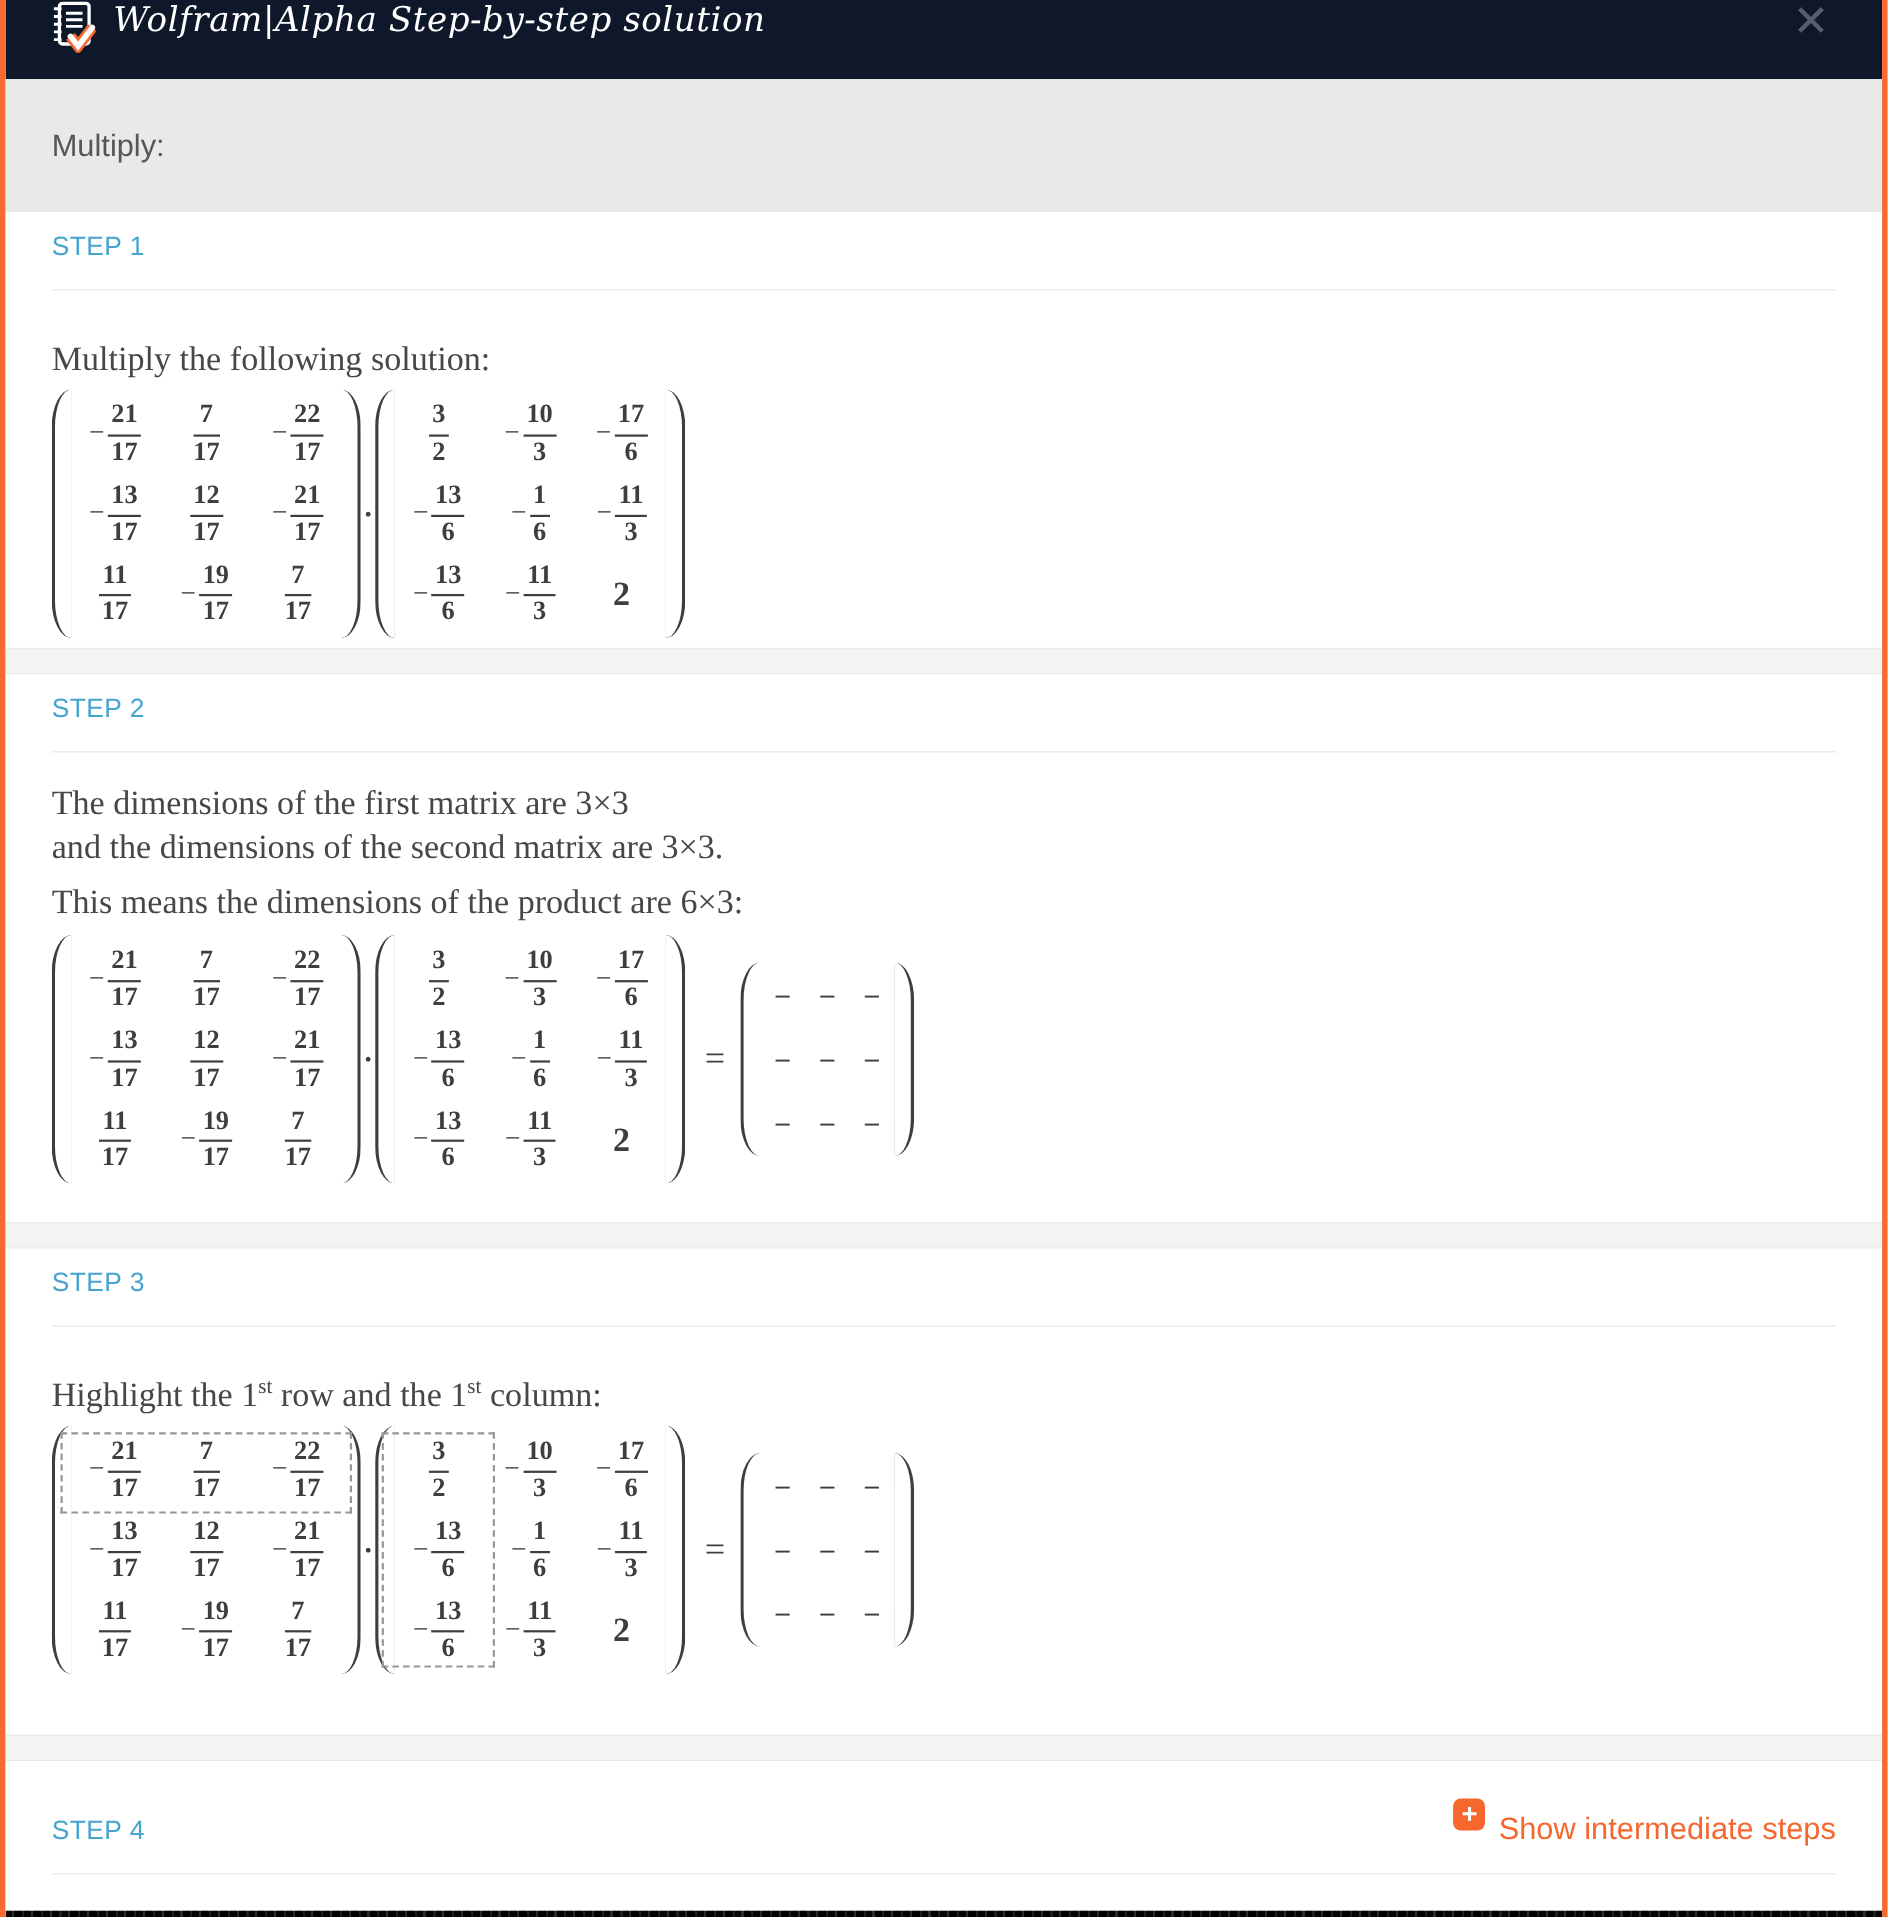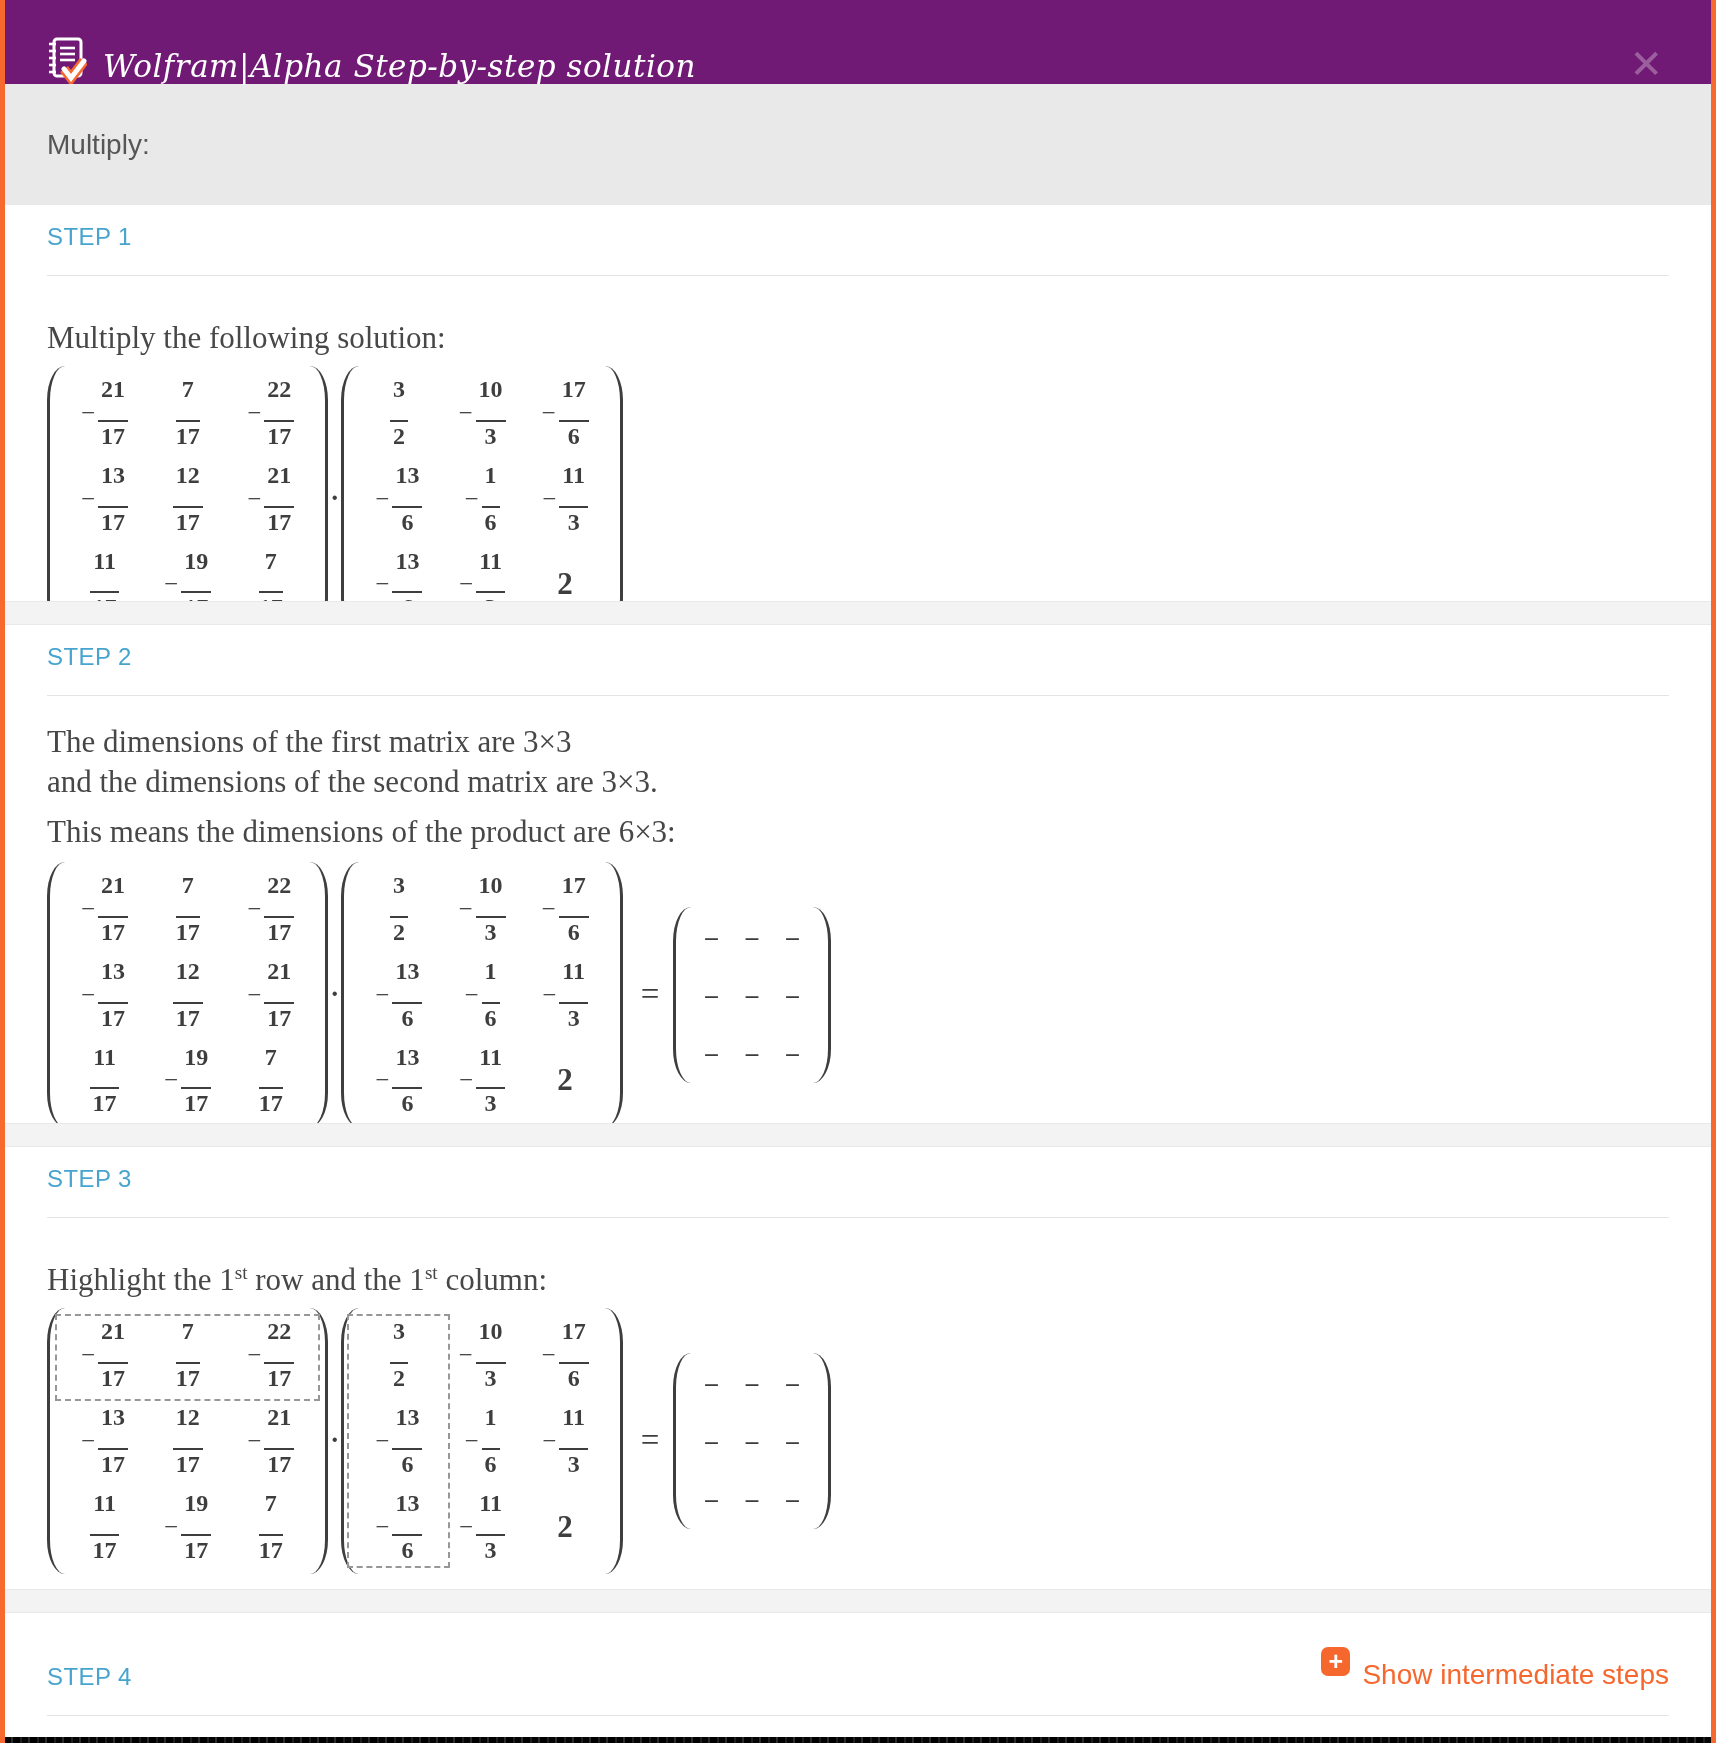--- a/index.html
+++ b/index.html
@@ -3,21 +3,21 @@
 <meta charset="utf-8">
 <style>
   html,body{margin:0;padding:0;}
   body{
     width:1716px;height:1743px;box-sizing:border-box;position:relative;
     background:#ffffff;overflow:hidden;
     border-left:5px solid #f7692f;border-right:5px solid #f7692f;
     font-family:"Liberation Sans",sans-serif;
   }
   
-  .titlebar{height:84px;background:#701a75;display:flex;align-items:flex-end;padding:0 48px 0 40px;}
+  .titlebar{height:72px;background:#0f172a;display:flex;align-items:flex-start;padding:0 48px 0 40px;}
   .nb-icon{width:42px;height:48px;flex:none;}
   .app-title{color:#ffffff;font-family:"DejaVu Serif","Liberation Serif",serif;
     font-style:italic;font-size:31px;margin-left:16px;letter-spacing:0.5px;}
   .close-x{margin-left:auto;color:rgba(255,255,255,0.30);font-size:40px;line-height:1;
     font-family:"Liberation Sans",sans-serif;cursor:pointer;user-select:none;}
   
   .results-band{height:121px;background:#e9e9e9;display:flex;align-items:center;
     padding-left:42px;color:#565656;font-size:28px;}
   
   .section{box-sizing:border-box;padding:18px 42px 0 42px;background:#fff;overflow:hidden;}
@@ -39,21 +39,21 @@
   .matrix{display:inline-flex;align-items:stretch;position:relative;}
   .paren{width:15px;flex:none;}
   .paren.l{border-left:3px solid #3e3e3e;border-top-left-radius:18px 34px;border-bottom-left-radius:18px 34px;}
   .paren.r{border-right:3px solid #3e3e3e;border-top-right-radius:18px 34px;border-bottom-right-radius:18px 34px;}
   .mtable{display:grid;grid-template-columns:repeat(3,auto);column-gap:36px;row-gap:12px;
     padding:10px 16px;align-items:center;justify-items:center;}
   .matrix.small .mtable{column-gap:28px;row-gap:30px;padding:16px 14px;}
   .mcell{display:inline-flex;align-items:center;justify-content:center;}
   .mcell .sign{font-size:25px;margin-right:3px;}
   .vfrac{display:inline-block;text-align:center;font-size:24px;font-weight:600;line-height:1.12;}
-  .vfrac .num{display:block;border-bottom:2px solid #3e3e3e;padding:0 3px 17px;}
+  .vfrac .num{display:block;border-bottom:2px solid #3e3e3e;padding:0 3px 4px;}
   .vfrac .den{display:block;padding-top:1px;}
   .int{font-size:31px;font-weight:600;}
   .mcell.dash{font-size:25px;font-weight:700;color:#3e3e3e;}
   .mdot{font-size:27px;font-weight:700;margin:0 2px;}
   .meq{font-size:33px;margin:0 14px 0 18px;}
   .hl{position:absolute;border:2px dashed #979797;pointer-events:none;}
   .hl-row{top:6px;left:8px;right:8px;height:31%;}
   .hl-col{top:6px;bottom:6px;left:6px;width:35%;}
   
   .action-btn{display:flex;align-items:center;gap:12px;cursor:pointer;}

